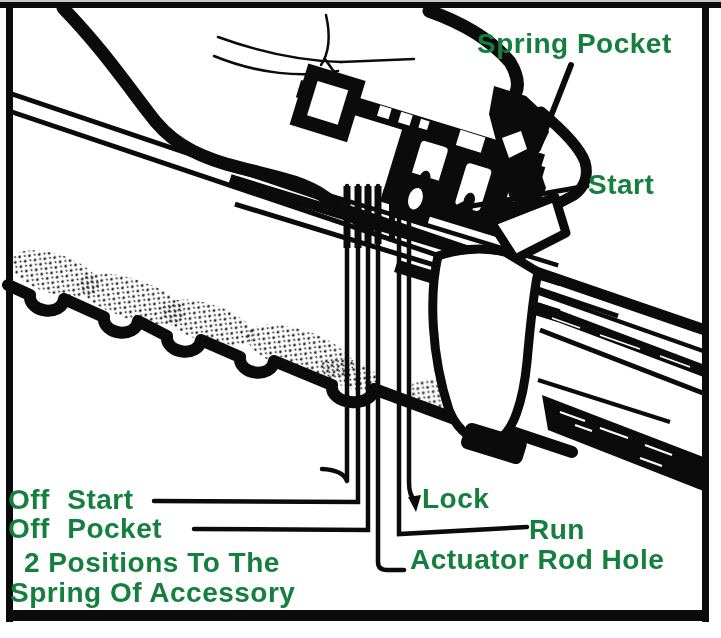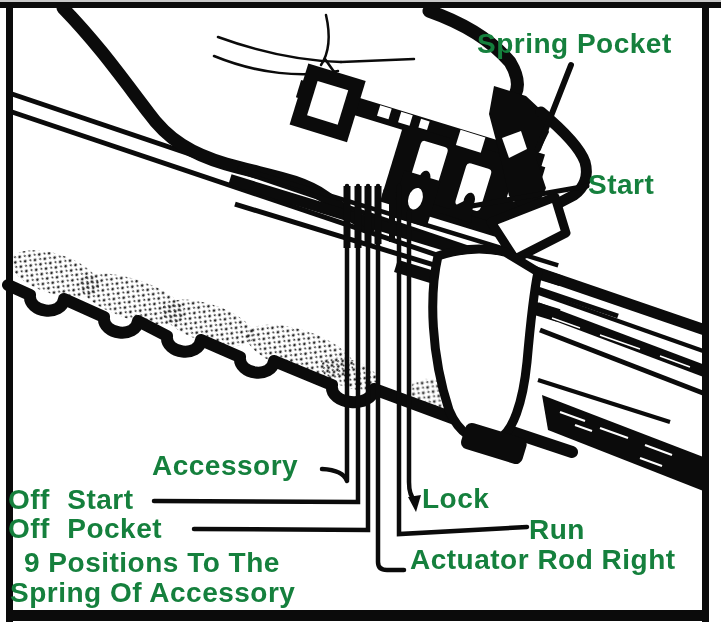--- a/index.html
+++ b/index.html
@@ -156,22 +156,21 @@
       <rect x="0" y="0" width="721" height="2" fill="#c8c8c8"></rect>
       <rect x="0" y="2" width="721" height="6" fill="#0b0b0b"></rect>
       <rect x="6" y="2" width="7" height="620" fill="#0b0b0b"></rect>
       <rect x="702" y="2" width="7" height="620" fill="#0b0b0b"></rect>
       <rect x="6" y="610" width="703" height="11" fill="#0b0b0b"></rect>
     </g>
   </svg>
 
   <div class="lbl" style="left:477px;top:29px;">Spring Pocket</div>
   <div class="lbl" style="left:588px;top:170px;">Start</div>
-  <div class="lbl" style="left:152px;top:451px;">Accessory</div>
   <div class="lbl wide" style="left:8px;top:485px;">Off Start</div>
   <div class="lbl wide" style="left:8px;top:514px;">Off Pocket</div>
-  <div class="lbl" style="left:24px;top:548px;">9 Positions To The</div>
+  <div class="lbl" style="left:24px;top:548px;">2 Positions To The</div>
   <div class="lbl" style="left:10px;top:578px;">Spring Of Accessory</div>
   <div class="lbl" style="left:422px;top:484px;">Lock</div>
   <div class="lbl" style="left:529px;top:515px;">Run</div>
-  <div class="lbl" style="left:410px;top:545px;">Actuator Rod Right</div>
+  <div class="lbl" style="left:410px;top:545px;">Actuator Rod Hole</div>
 
 </div>
 
 </body></html>

